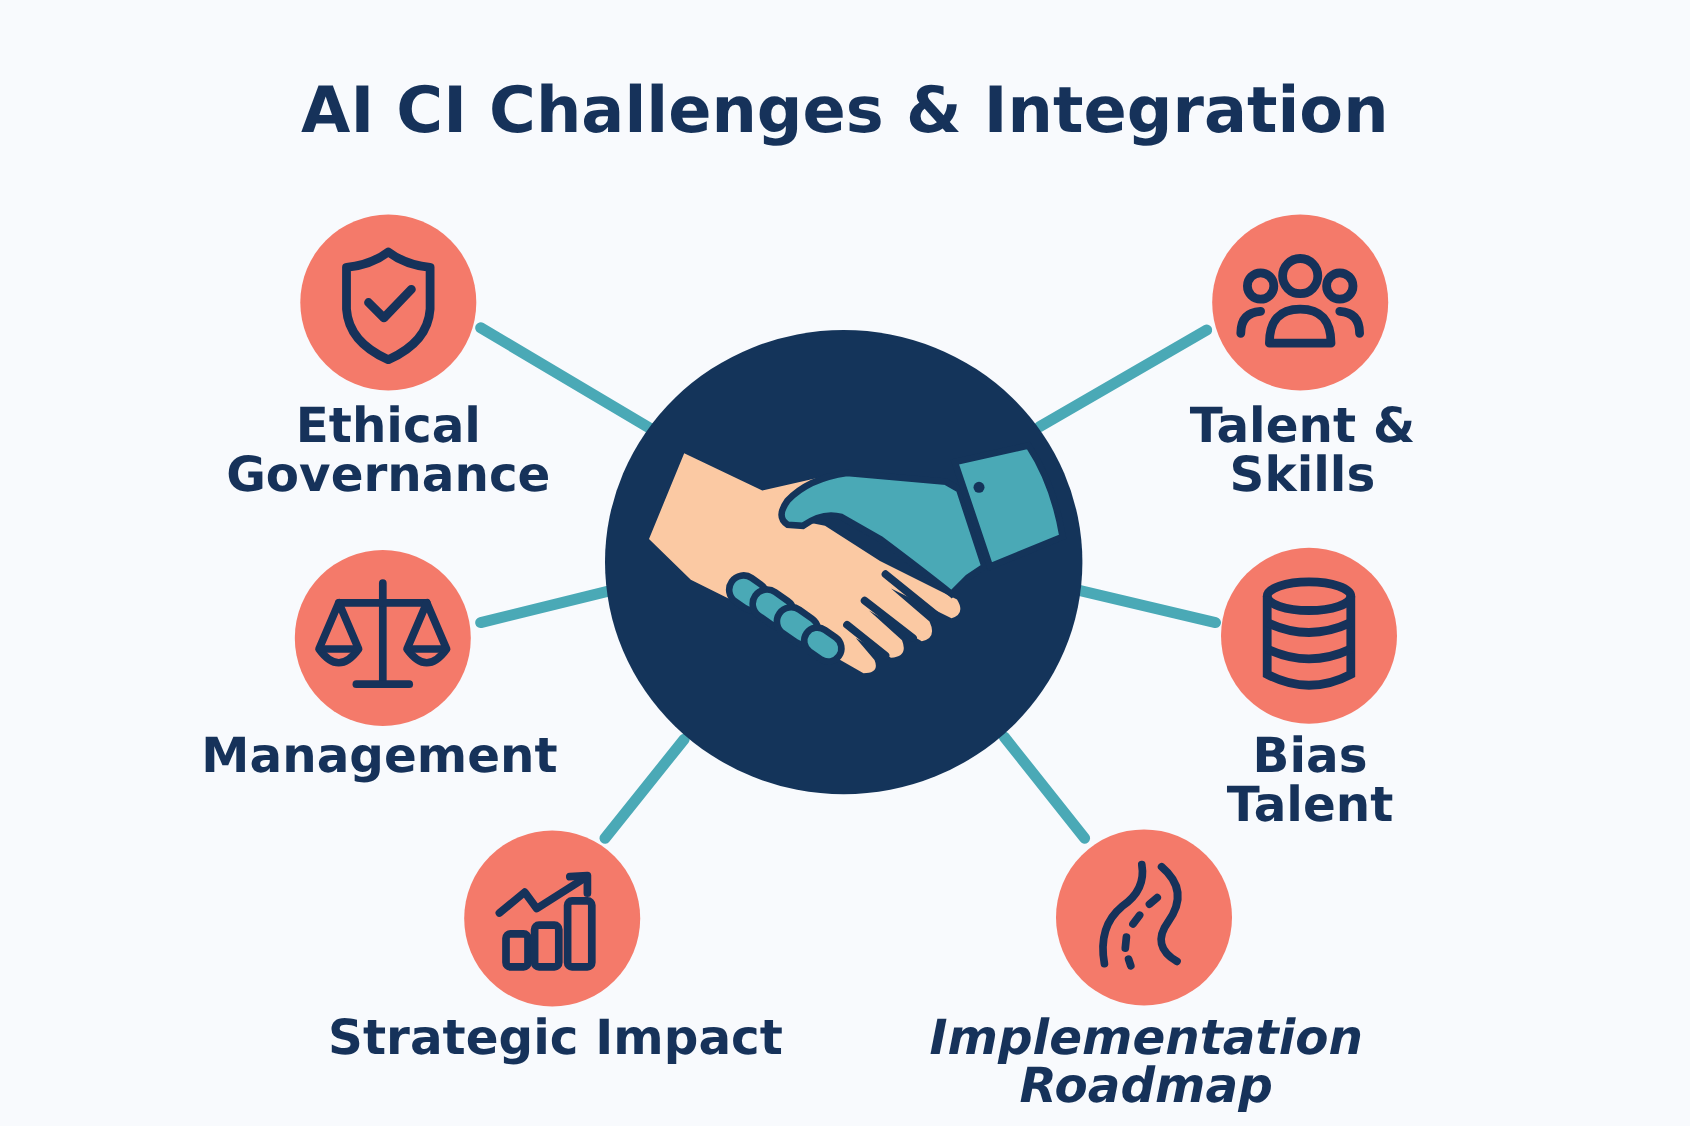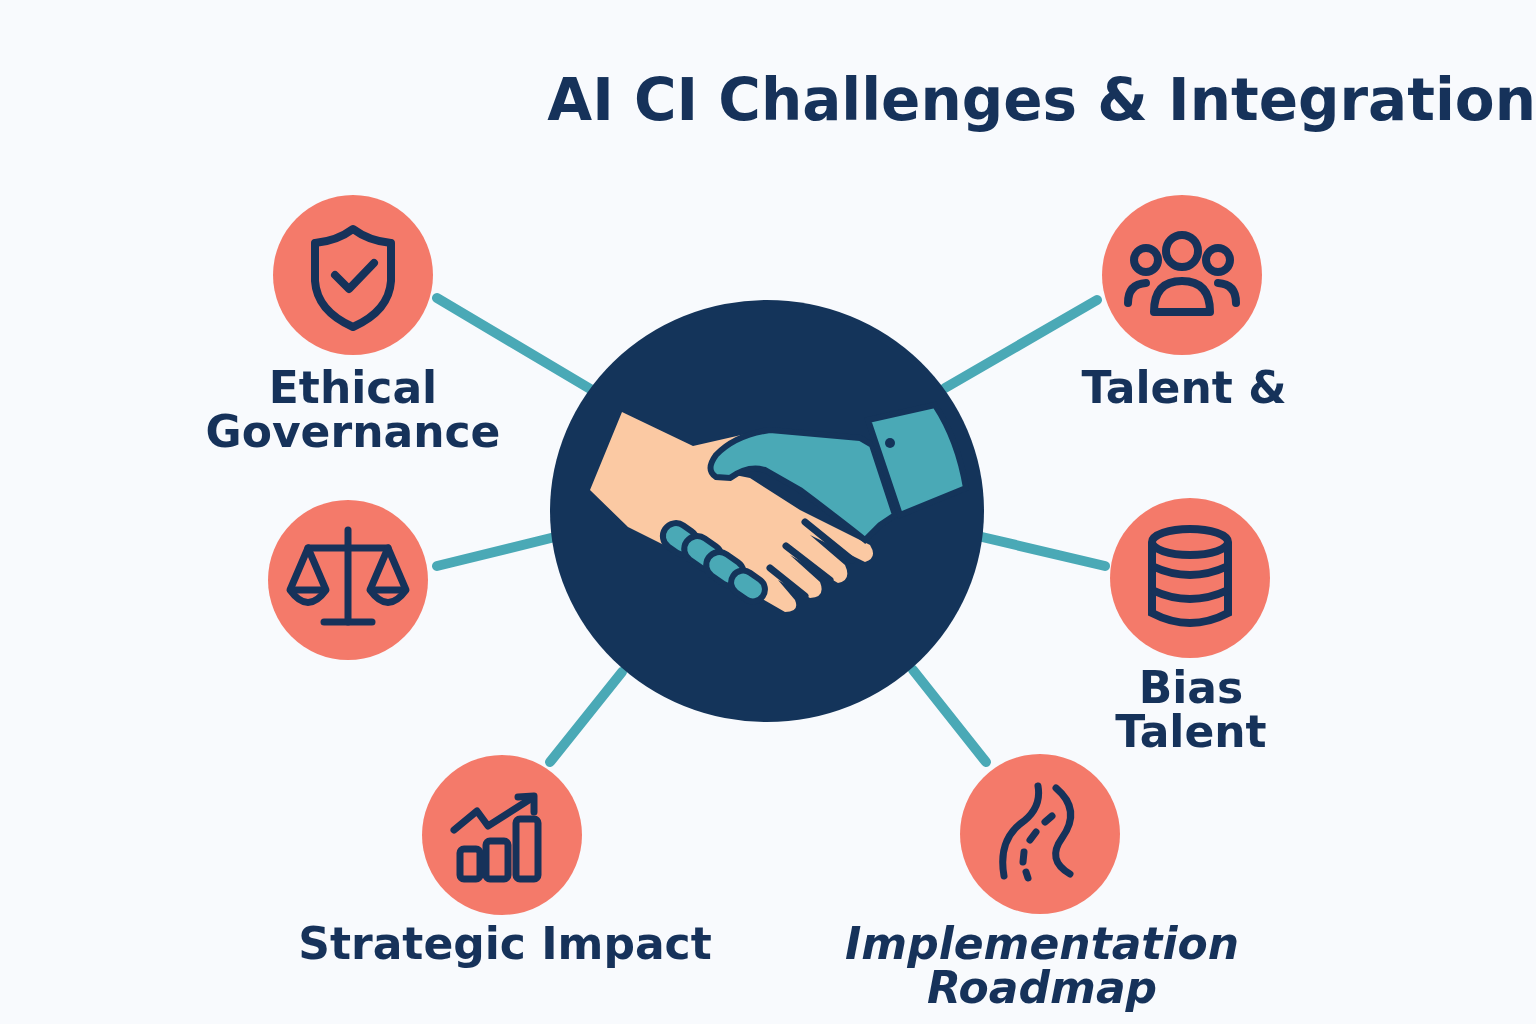--- a/index.html
+++ b/index.html
@@ -5,21 +5,21 @@
     html, body { margin: 0; padding: 0; }
     body {
       width: 1536px; height: 1024px; overflow: hidden;
       background: #f8fafd;
       font-family: "DejaVu Sans", sans-serif;
       position: relative;
       color: #16325a;
     }
     .title {
       position: absolute; left: 0; top: 66px; width: 1536px;
-      text-align: right; font-size: 58px; font-weight: bold;
+      text-align: center; font-size: 58px; font-weight: bold;
       color: #16325a; letter-spacing: 0px;
     }
     svg.connectors { position: absolute; left: 0; top: 0; }
     .hub {
       position: absolute; left: 550px; top: 300px; width: 434px; height: 422px;
       border-radius: 50%; background: #14345a;
     }
     .hub svg { position: absolute; left: 0; top: 0; }
     .node {
       position: absolute; width: 160px; height: 160px; border-radius: 50%;
@@ -91,36 +91,38 @@
       <circle cx="44" cy="65" r="12"></circle>
       <circle cx="116" cy="65" r="12"></circle>
       <path d="M52 117 Q52 86 80 86 Q108 86 108 117 Z" stroke-linejoin="round"></path>
       <path d="M26 108 Q26 89 44 88"></path>
       <path d="M134 108 Q134 89 116 88"></path>
     </g>
   </svg>
 </div>
 <div class="label" style="left:1184px; top:366px;">
   <div>Talent &amp;</div>
+  <div>Skills</div>
 </div>
 
 <div class="node" style="left:268px; top:500px;">
   <svg width="160" height="160" viewBox="0 0 160 160">
     <g fill="none" stroke="#16325a" stroke-width="7" stroke-linecap="round" stroke-linejoin="round">
       <line x1="80" y1="30" x2="80" y2="122"></line>
       <line x1="56" y1="122" x2="104" y2="122"></line>
       <line x1="40" y1="48" x2="120" y2="48"></line>
       <path d="M40 48 L22 90 Q40 115 58 90 Z"></path>
       <line x1="24" y1="90" x2="56" y2="90"></line>
       <path d="M120 48 L102 90 Q120 115 138 90 Z"></path>
       <line x1="104" y1="90" x2="136" y2="90"></line>
     </g>
   </svg>
 </div>
 <div class="label" style="left:345px; top:666px;">
+  <div>Management</div>
 </div>
 
 <div class="node" style="left:1110px; top:498px;">
   <svg width="160" height="160" viewBox="0 0 160 160">
     <g fill="none" stroke="#16325a" stroke-width="8">
       <ellipse cx="80" cy="44" rx="38" ry="13"></ellipse>
       <path d="M42 44 L42 115 Q80 135 118 115 L118 44"></path>
       <path d="M42 68 Q80 86 118 68"></path>
       <path d="M42 92 Q80 110 118 92"></path>
     </g>

